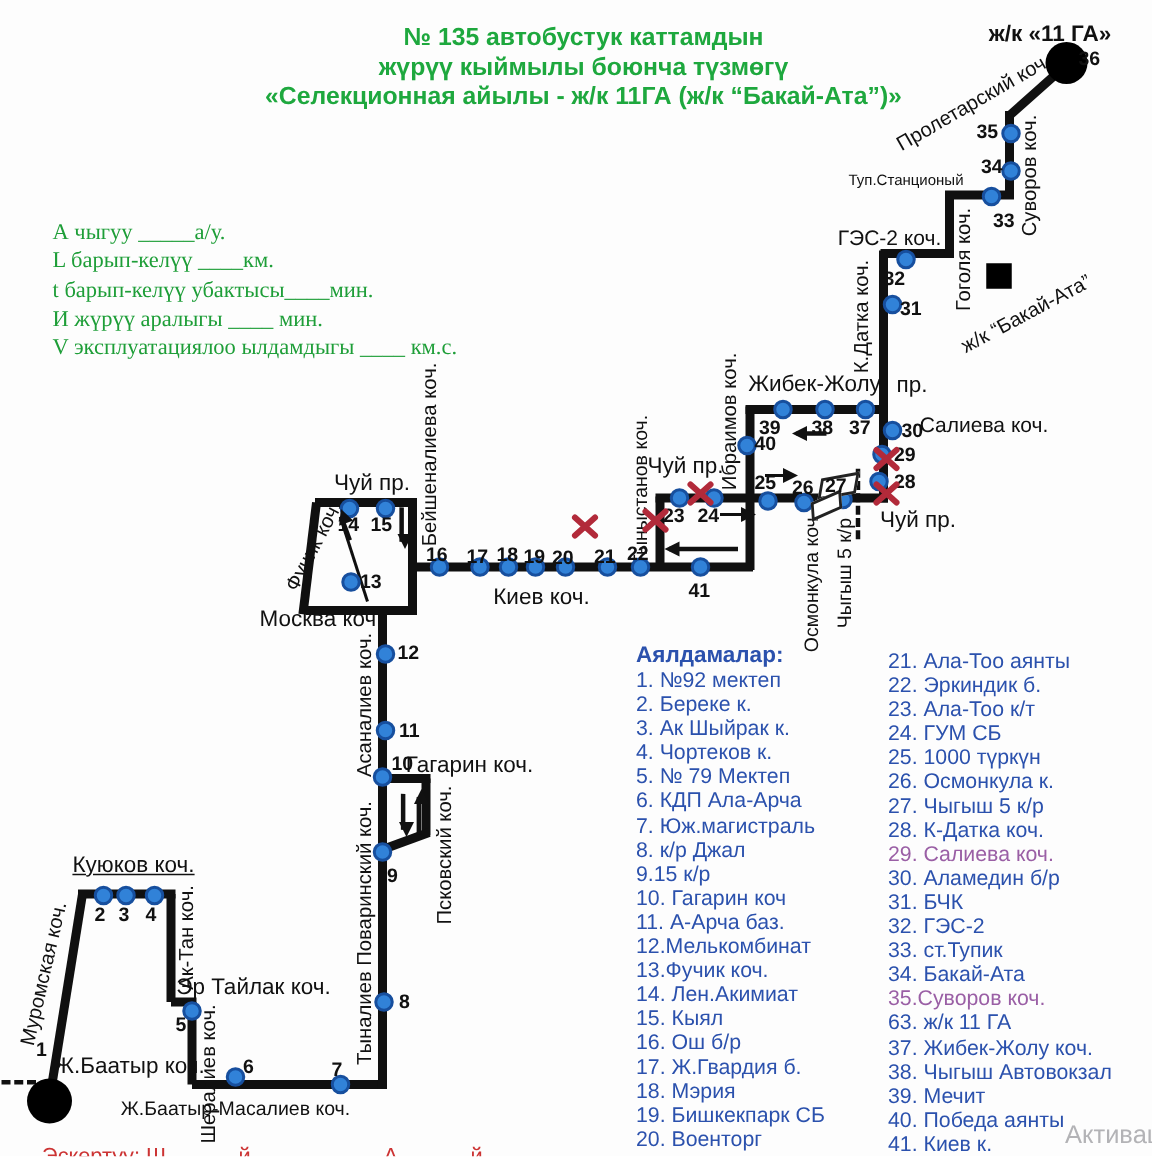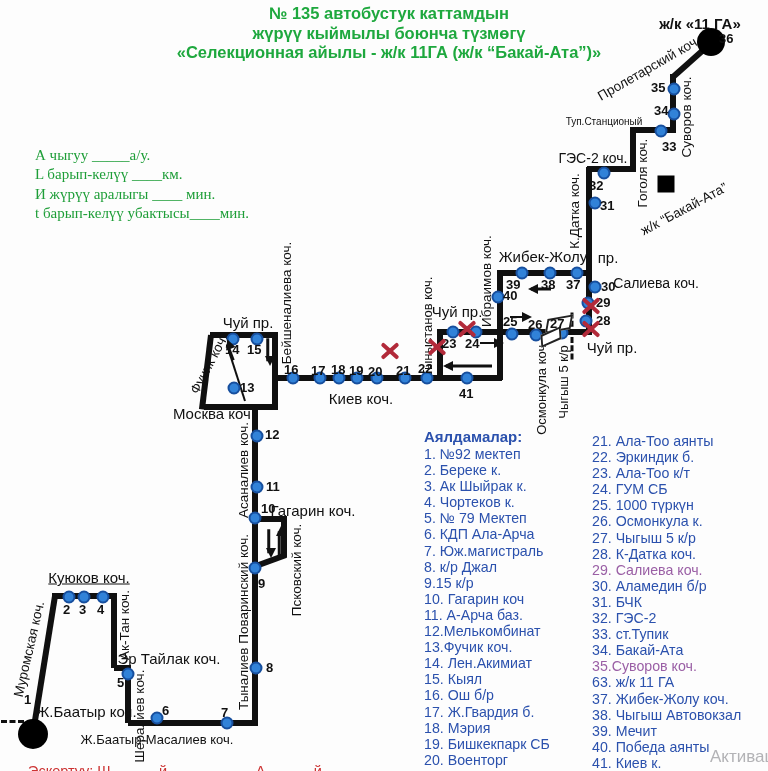--- a/index.html
+++ b/index.html
@@ -1,18 +1,18 @@
 <!DOCTYPE html>
 <html><head>
 <meta charset="utf-8">
 <style>
   html,body{margin:0;padding:0;background:#fff;}
   #root{position:relative;width:768px;height:771px;background:#fdfdfd;overflow:hidden;
         font-family:"Liberation Sans","DejaVu Sans",sans-serif;}
-  #title{position:absolute;left:154px;top:4px;width:470px;text-align:center;
+  #title{position:absolute;left:154px;top:16px;width:470px;text-align:center;
          color:#1ea83e;font-weight:bold;font-size:16.5px;line-height:19.5px;}
   #legend{position:absolute;left:35px;top:146px;color:#1e9e38;
           font-family:"Liberation Serif","DejaVu Serif",serif;font-size:15px;line-height:19.3px;}
   #map{position:absolute;left:0;top:0;width:768px;height:771px;}
   .seg{position:absolute;background:#101010;}
   .dash{position:absolute;height:0;border-top:3px dashed #101010;}
   .dot{position:absolute;width:13px;height:13px;border-radius:50%;background:#3182d8;
        border:2px solid #174f9e;box-sizing:border-box;transform:translate(-50%,-50%);z-index:4;}
   .snum{position:absolute;font-size:13px;font-weight:700;color:#111;z-index:5;white-space:nowrap;}
   .street{position:absolute;font-size:13.5px;color:#111;white-space:nowrap;
@@ -42,22 +42,23 @@
 <div id="root">
   <div id="title">
     <div>№ 135  автобустук каттамдын</div>
     <div>жүрүү кыймылы боюнча түзмөгү</div>
     <div>«Селекционная айылы - ж/к 11ГА (ж/к “Бакай-Ата”)»</div>
   </div>
 
   <div id="legend">
     <div>А чыгуу  _____а/у.</div>
     <div>L барып-келүү  ____км.</div>
+    <div>t барып-келүү убактысы____мин.</div>
     <div>И жүрүү аралыгы ____  мин.</div>
-    <div>t барып-келүү убактысы____мин.</div>
+    <div>V эксплуатациялоо ылдамдыгы ____ км.с.</div>
   </div>
 
   <div id="map">
       <div class="seg" style="left: 33px; top: 733px; width: 138.755px; height: 6px; margin-top: -3px; transform-origin: 0px 50%; transform: rotate(-1.41157rad);"></div>
       <div class="seg" style="left: 52px; top: 596px; width: 65px; height: 6px; margin-top: -3px; transform-origin: 0px 50%; transform: rotate(0rad);"></div>
       <div class="seg" style="left: 114px; top: 596px; width: 72px; height: 6px; margin-top: -3px; transform-origin: 0px 50%; transform: rotate(1.5708rad);"></div>
       <div class="seg" style="left: 114px; top: 668px; width: 17px; height: 6px; margin-top: -3px; transform-origin: 0px 50%; transform: rotate(0rad);"></div>
       <div class="seg" style="left: 128px; top: 668px; width: 55px; height: 6px; margin-top: -3px; transform-origin: 0px 50%; transform: rotate(1.5708rad);"></div>
       <div class="seg" style="left: 128px; top: 723px; width: 130px; height: 6px; margin-top: -3px; transform-origin: 0px 50%; transform: rotate(0rad);"></div>
       <div class="seg" style="left: 255px; top: 726px; width: 320px; height: 6px; margin-top: -3px; transform-origin: 0px 50%; transform: rotate(-1.5708rad);"></div>

